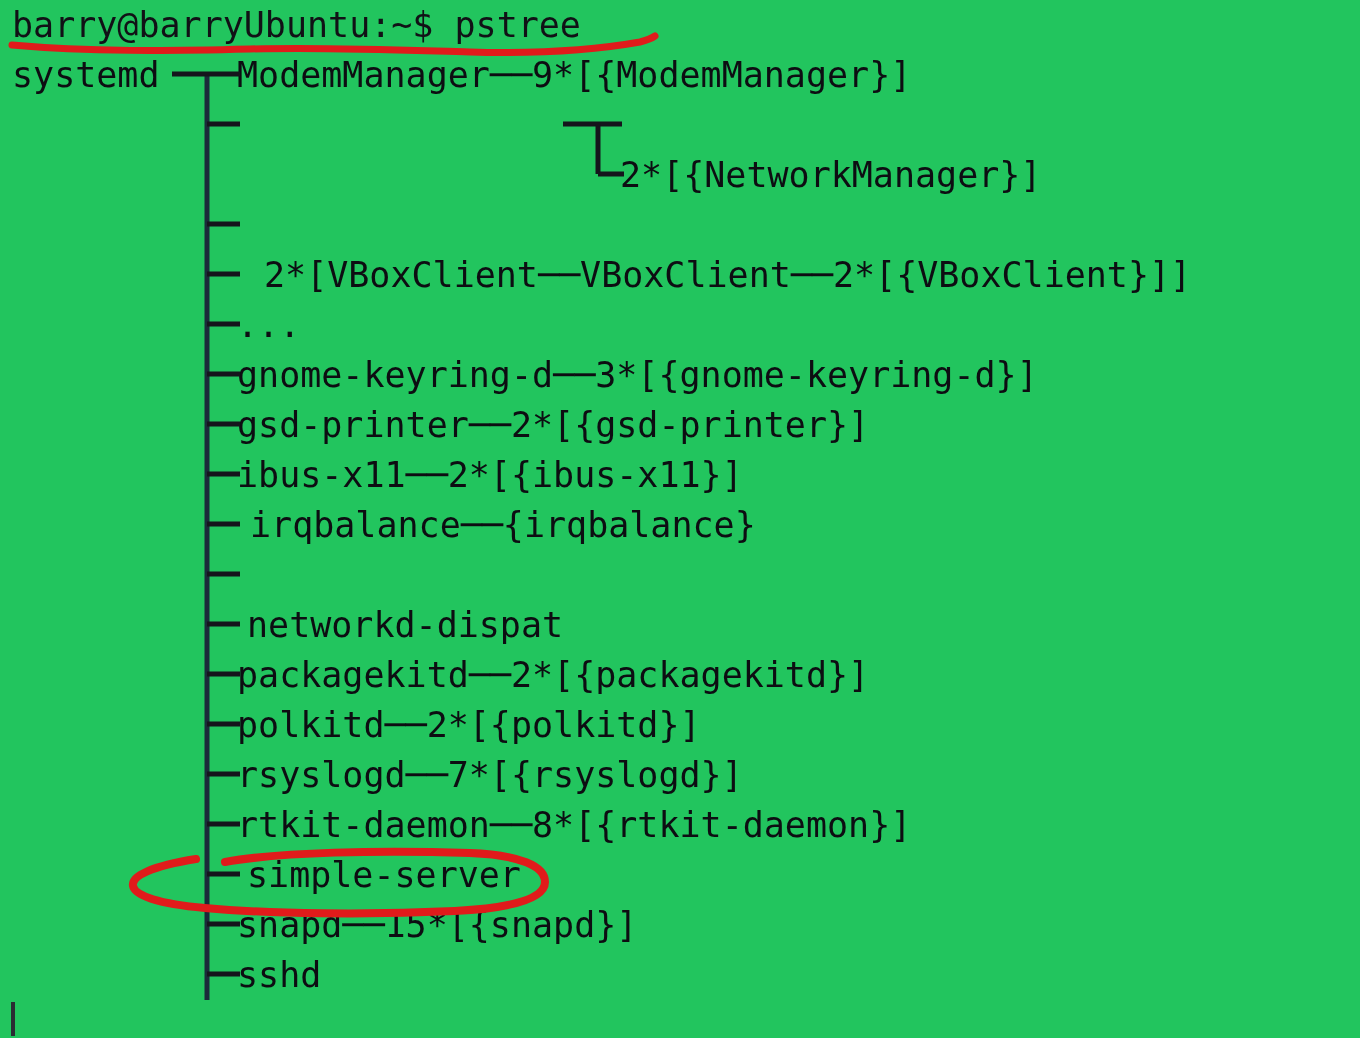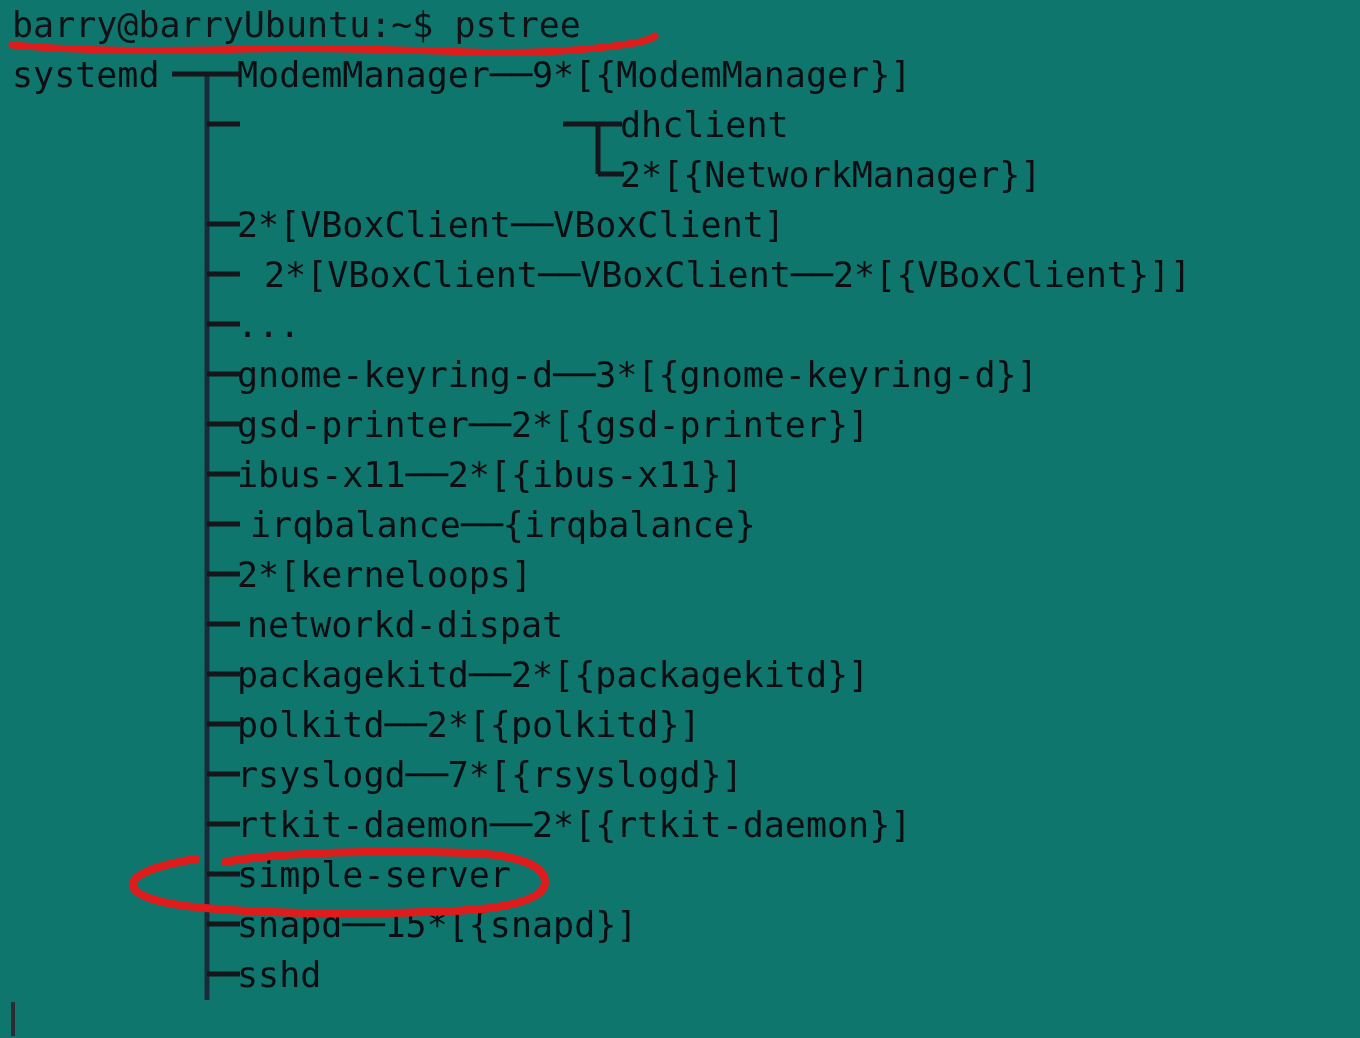--- a/index.html
+++ b/index.html
@@ -12,21 +12,21 @@
     width: 1360px;
     height: 1038px;
     overflow: hidden;
     font-family: "DejaVu Sans Mono", "Liberation Mono", monospace;
   }
 
   #screen {
     position: relative;
     width: 1360px;
     height: 1038px;
-    background: #0f766e;
+    background: #22c55e;
   }
 
   
   #term {
     position: absolute;
     left: 0;
     top: 0;
     width: 1360px;
     height: 1038px;
     padding: 0;
@@ -89,51 +89,48 @@
 
   <div id="term">
 
     <div class="row prompt-row" style="top:0px;left:12px;">barry@barryUbuntu:~$ pstree</div>
 
     <div class="row" style="top:50px;left:12px;">systemd</div>
 
     <div class="row" style="top:50px;left:237px;">ModemManager──9*[{ModemManager}]</div>
 
 
-    <div class="row" style="top:100px;left:620px;">dhclient</div>
 
     <div class="row" style="top:150px;left:620px;">2*[{NetworkManager}]</div>
 
-    <div class="row" style="top:200px;left:237px;">2*[VBoxClient──VBoxClient]</div>
 
     <div class="row" style="top:250px;left:237px;margin-left:27px;">2*[VBoxClient──VBoxClient──2*[{VBoxClient}]]</div>
 
     <div class="row" style="top:300px;left:237px;">...</div>
 
     <div class="row" style="top:350px;left:237px;">gnome-keyring-d──3*[{gnome-keyring-d}]</div>
 
     <div class="row" style="top:400px;left:237px;">gsd-printer──2*[{gsd-printer}]</div>
 
     <div class="row" style="top:450px;left:237px;">ibus-x11──2*[{ibus-x11}]</div>
 
     <div class="row" style="top:500px;left:250px;">irqbalance──{irqbalance}</div>
 
-    <div class="row" style="top:550px;left:237px;">2*[kerneloops]</div>
 
     <div class="row" style="top:600px;left:247px;">networkd-dispat</div>
 
     <div class="row" style="top:650px;left:237px;">packagekitd──2*[{packagekitd}]</div>
 
     <div class="row" style="top:700px;left:237px;">polkitd──2*[{polkitd}]</div>
 
     <div class="row" style="top:750px;left:237px;">rsyslogd──7*[{rsyslogd}]</div>
 
-    <div class="row" style="top:800px;left:237px;">rtkit-daemon──2*[{rtkit-daemon}]</div>
+    <div class="row" style="top:800px;left:237px;">rtkit-daemon──8*[{rtkit-daemon}]</div>
 
-    <div class="row" style="top:850px;left:237px;">simple-server</div>
+    <div class="row" style="top:850px;left:247px;">simple-server</div>
 
     <div class="row" style="top:900px;left:237px;">snapd──15*[{snapd}]</div>
 
     <div class="row" style="top:950px;left:237px;">sshd</div>
 
   </div>
 
   <svg id="tree-svg" viewBox="0 0 1360 1038">
     <g stroke="#1b2a3a" stroke-width="5" fill="none" stroke-linecap="butt">
 

